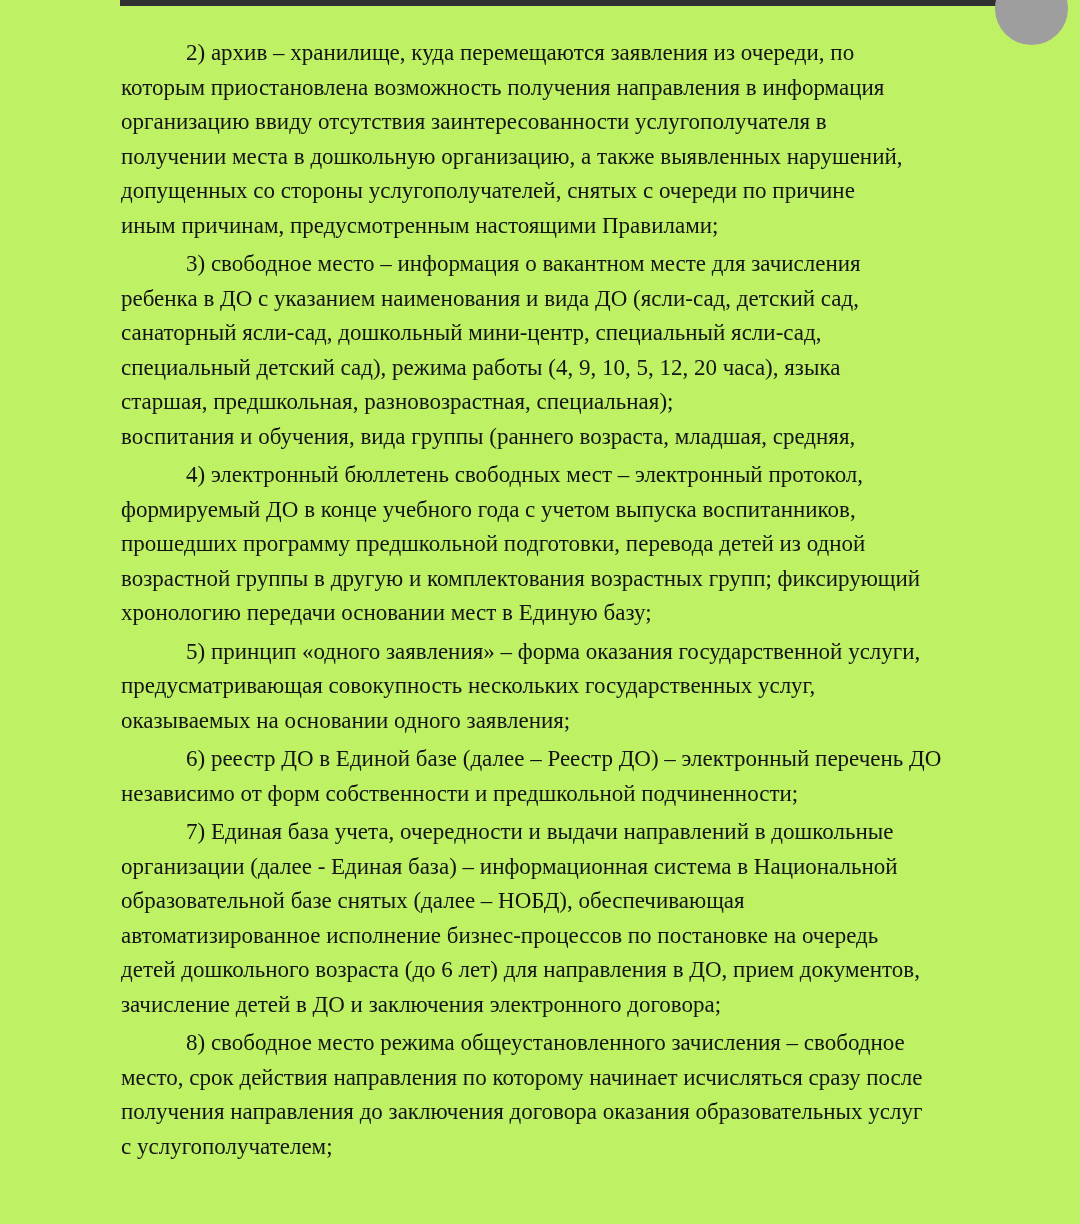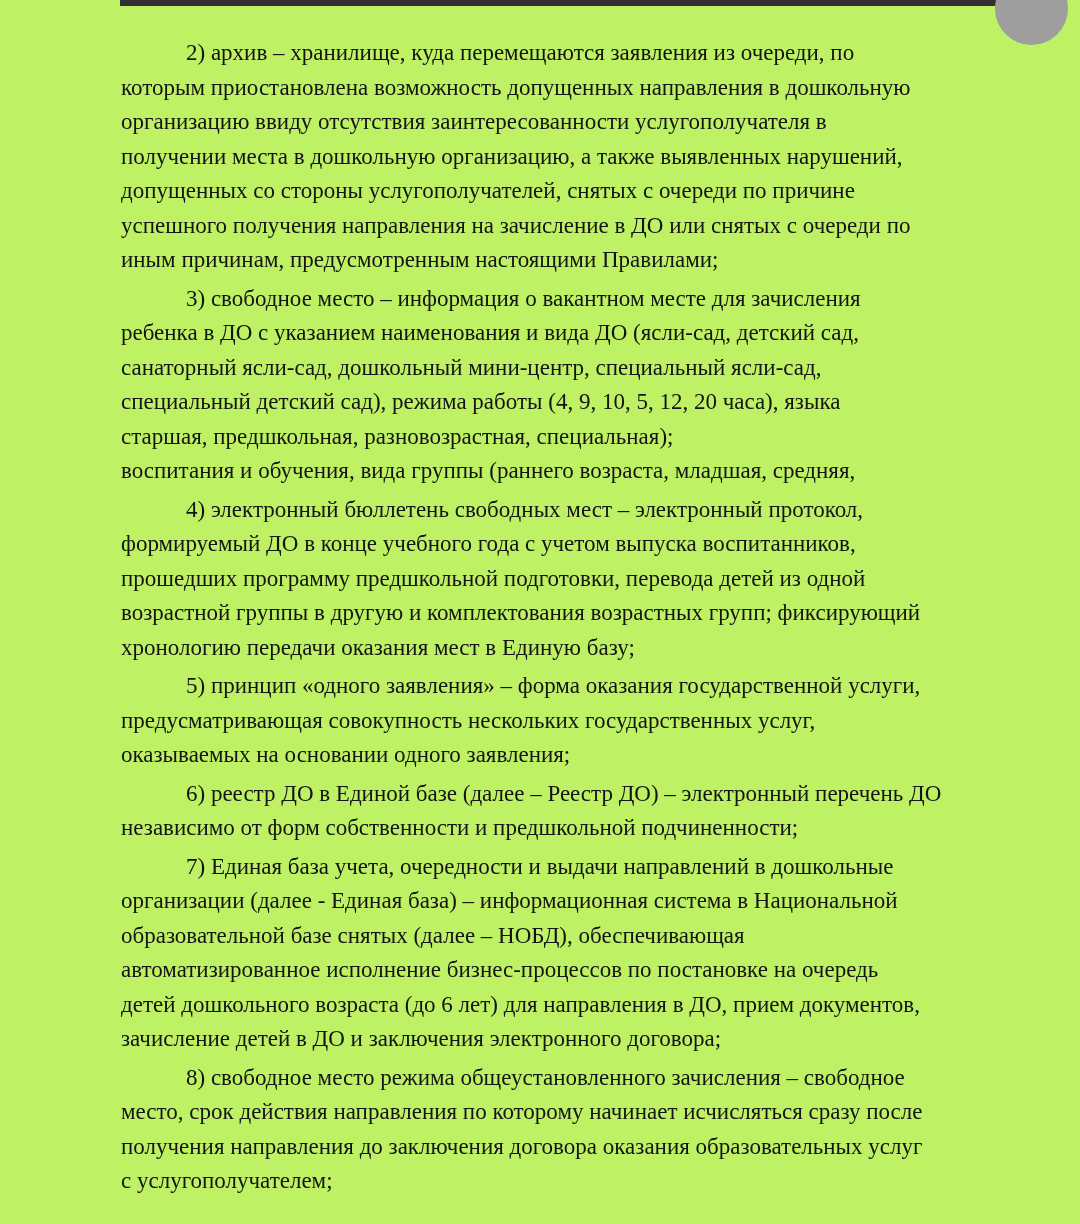--- a/index.html
+++ b/index.html
@@ -59,41 +59,40 @@
 </style>
 </head>
 <body>
 
 <div class="page">
   <div class="top-bar"></div>
   <div class="corner-circle"></div>
   <div class="content" id="content">
       <p class="para">
         <span class="line first">2) архив – хранилище, куда перемещаются заявления из очереди, по</span>
-        <span class="line">которым приостановлена возможность допущенных направления в дошкольную</span>
+        <span class="line">которым приостановлена возможность получения направления в информация</span>
         <span class="line">организацию ввиду отсутствия заинтересованности услугополучателя в</span>
         <span class="line">получении места в дошкольную организацию, а также выявленных нарушений,</span>
         <span class="line">допущенных со стороны услугополучателей, снятых с очереди по причине</span>
-        <span class="line">успешного получения направления на зачисление в ДО или снятых с очереди по</span>
         <span class="line">иным причинам, предусмотренным настоящими Правилами;</span>
       </p>
       <p class="para">
         <span class="line first">3) свободное место – информация о вакантном месте для зачисления</span>
         <span class="line">ребенка в ДО с указанием наименования и вида ДО (ясли-сад, детский сад,</span>
         <span class="line">санаторный ясли-сад, дошкольный мини-центр, специальный ясли-сад,</span>
         <span class="line">специальный детский сад), режима работы (4, 9, 10, 5, 12, 20 часа), языка</span>
         <span class="line">старшая, предшкольная, разновозрастная, специальная);</span>
         <span class="line">воспитания и обучения, вида группы (раннего возраста, младшая, средняя,</span>
       </p>
       <p class="para">
         <span class="line first">4) электронный бюллетень свободных мест – электронный протокол,</span>
         <span class="line">формируемый ДО в конце учебного года с учетом выпуска воспитанников,</span>
         <span class="line">прошедших программу предшкольной подготовки, перевода детей из одной</span>
         <span class="line">возрастной группы в другую и комплектования возрастных групп; фиксирующий</span>
-        <span class="line">хронологию передачи оказания мест в Единую базу;</span>
+        <span class="line">хронологию передачи основании мест в Единую базу;</span>
       </p>
       <p class="para">
         <span class="line first">5) принцип «одного заявления» – форма оказания государственной услуги,</span>
         <span class="line">предусматривающая совокупность нескольких государственных услуг,</span>
         <span class="line">оказываемых на основании одного заявления;</span>
       </p>
       <p class="para">
         <span class="line first">6) реестр ДО в Единой базе (далее – Реестр ДО) – электронный перечень ДО</span>
         <span class="line">независимо от форм собственности и предшкольной подчиненности;</span>
       </p>

